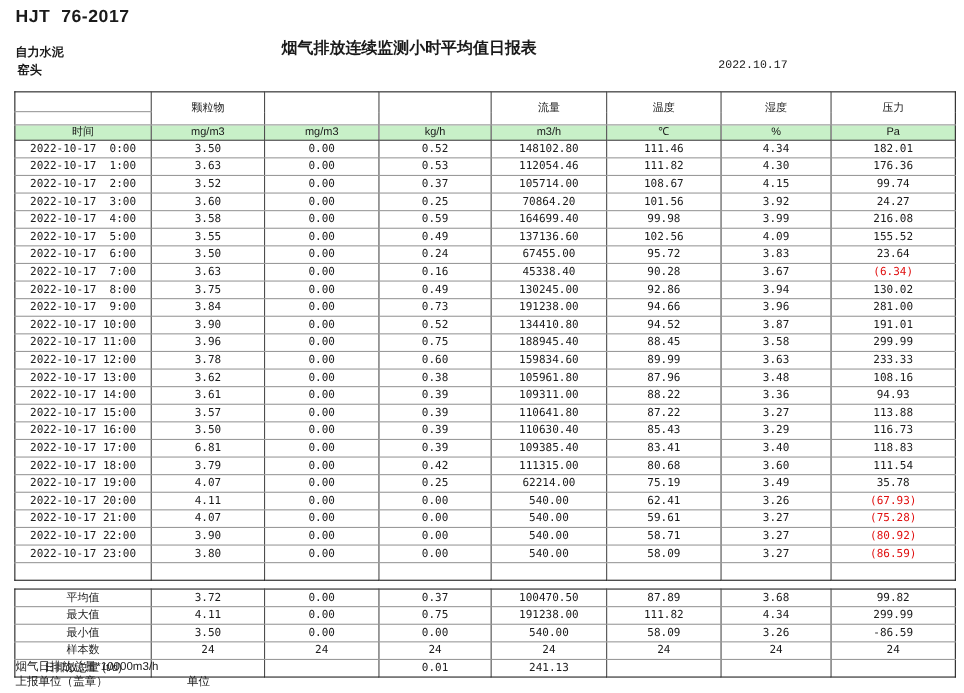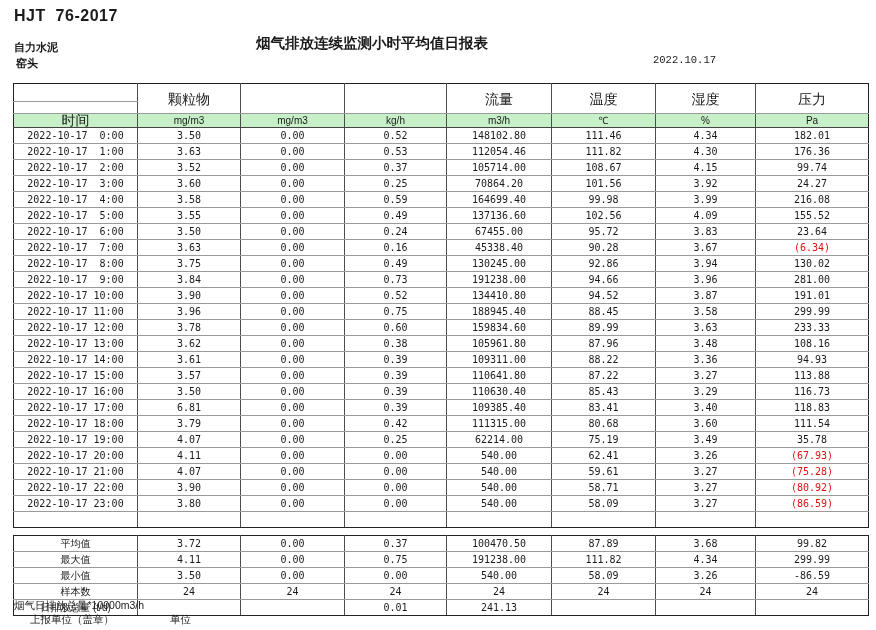--- a/index.html
+++ b/index.html
@@ -24,35 +24,35 @@
     padding:0;margin:0;text-align:center;vertical-align:middle;
     height:15px;line-height:14px;overflow:hidden;white-space:pre;
     border-left:1px solid #4d4d4d;border-right:1px solid #4d4d4d;
     border-top:1px solid #9a9a9a;border-bottom:1px solid #9a9a9a;
   }
   td:first-child{border-left:1px solid #222;}
   td:last-child{border-right:1px solid #222;}
   thead tr:first-child td{border-top:1px solid #222;}
   .h1{height:17px;}
   .h2{height:11px;}
-  .hdr{font-family:"Liberation Sans",sans-serif;font-size:14px;text-align:center;}
+  .hdr{font-family:"Liberation Sans",sans-serif;font-size:10px;text-align:center;}
   tr.unit td{
     background:#c8f0c8;height:13px;line-height:13px;
     border-top:1px solid #444;border-bottom:1px solid #444;
     font-family:"Liberation Sans","DejaVu Sans Mono",sans-serif;
   }
   tr.grp td{border-top:1px solid #3a3a3a;}
   tr.blank td{border-bottom:1px solid #222;}
   tr.gap td{border:none;height:7px;line-height:7px;background:#fff;}
   tr.sum td.time{font-family:"Liberation Sans",sans-serif;}
   tr.sum-first td{border-top:1px solid #222;}
   tr.sum-last td{border-bottom:1px solid #222;}
   td.neg{color:#e01010;}
   .footer-note{left:14px;top:599px;font-size:10.5px;}
-  .footer-report-unit{left:14px;top:613px;font-size:10.5px;margin-left:16px;}
+  .footer-report-unit{left:14px;top:613px;font-size:10.5px;}
   .footer-unit{left:170px;top:613px;font-size:10.5px;}
 </style>
 </head>
 <body>
 
 <div class="abs doc-code">HJT  76-2017</div>
 <div class="abs title">烟气排放连续监测小时平均值日报表</div>
 <div class="abs company">自力水泥</div>
 <div class="abs location">窑头</div>
 <div class="abs date">2022.10.17</div>

